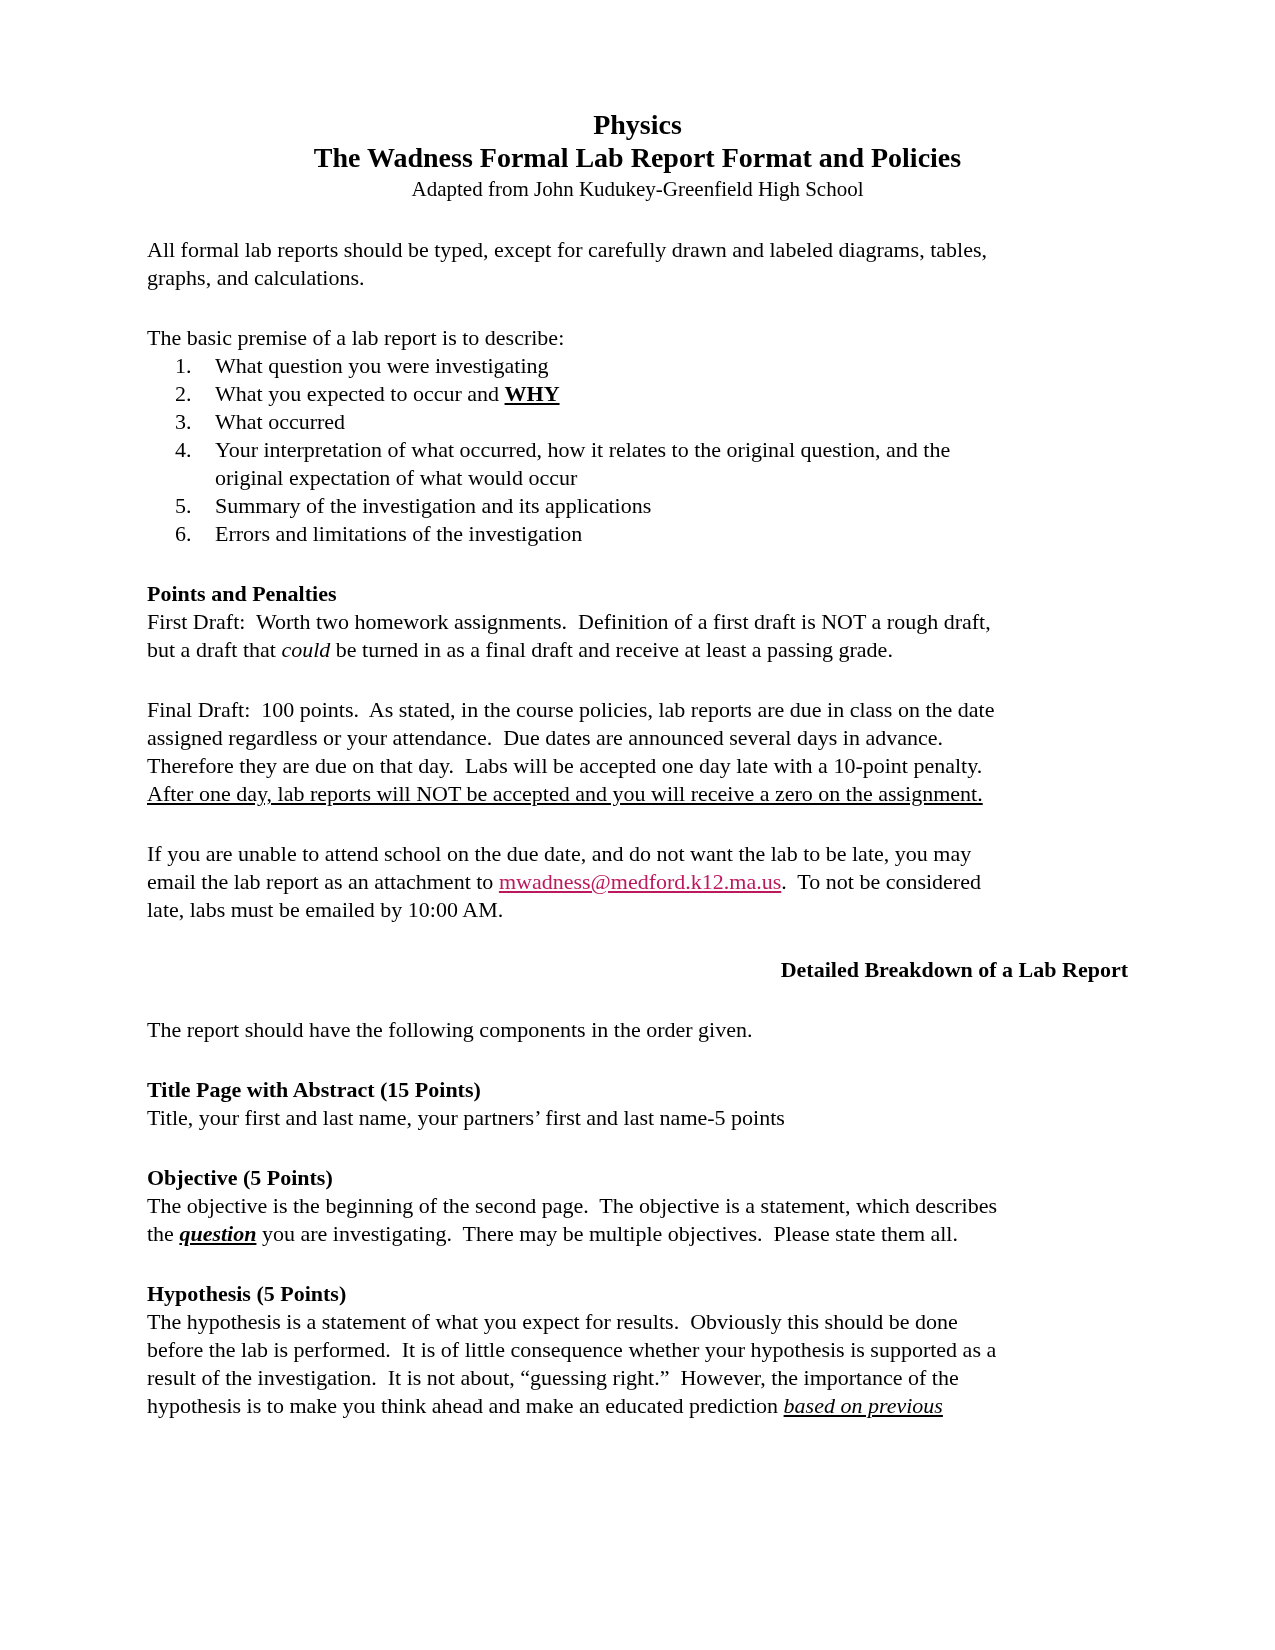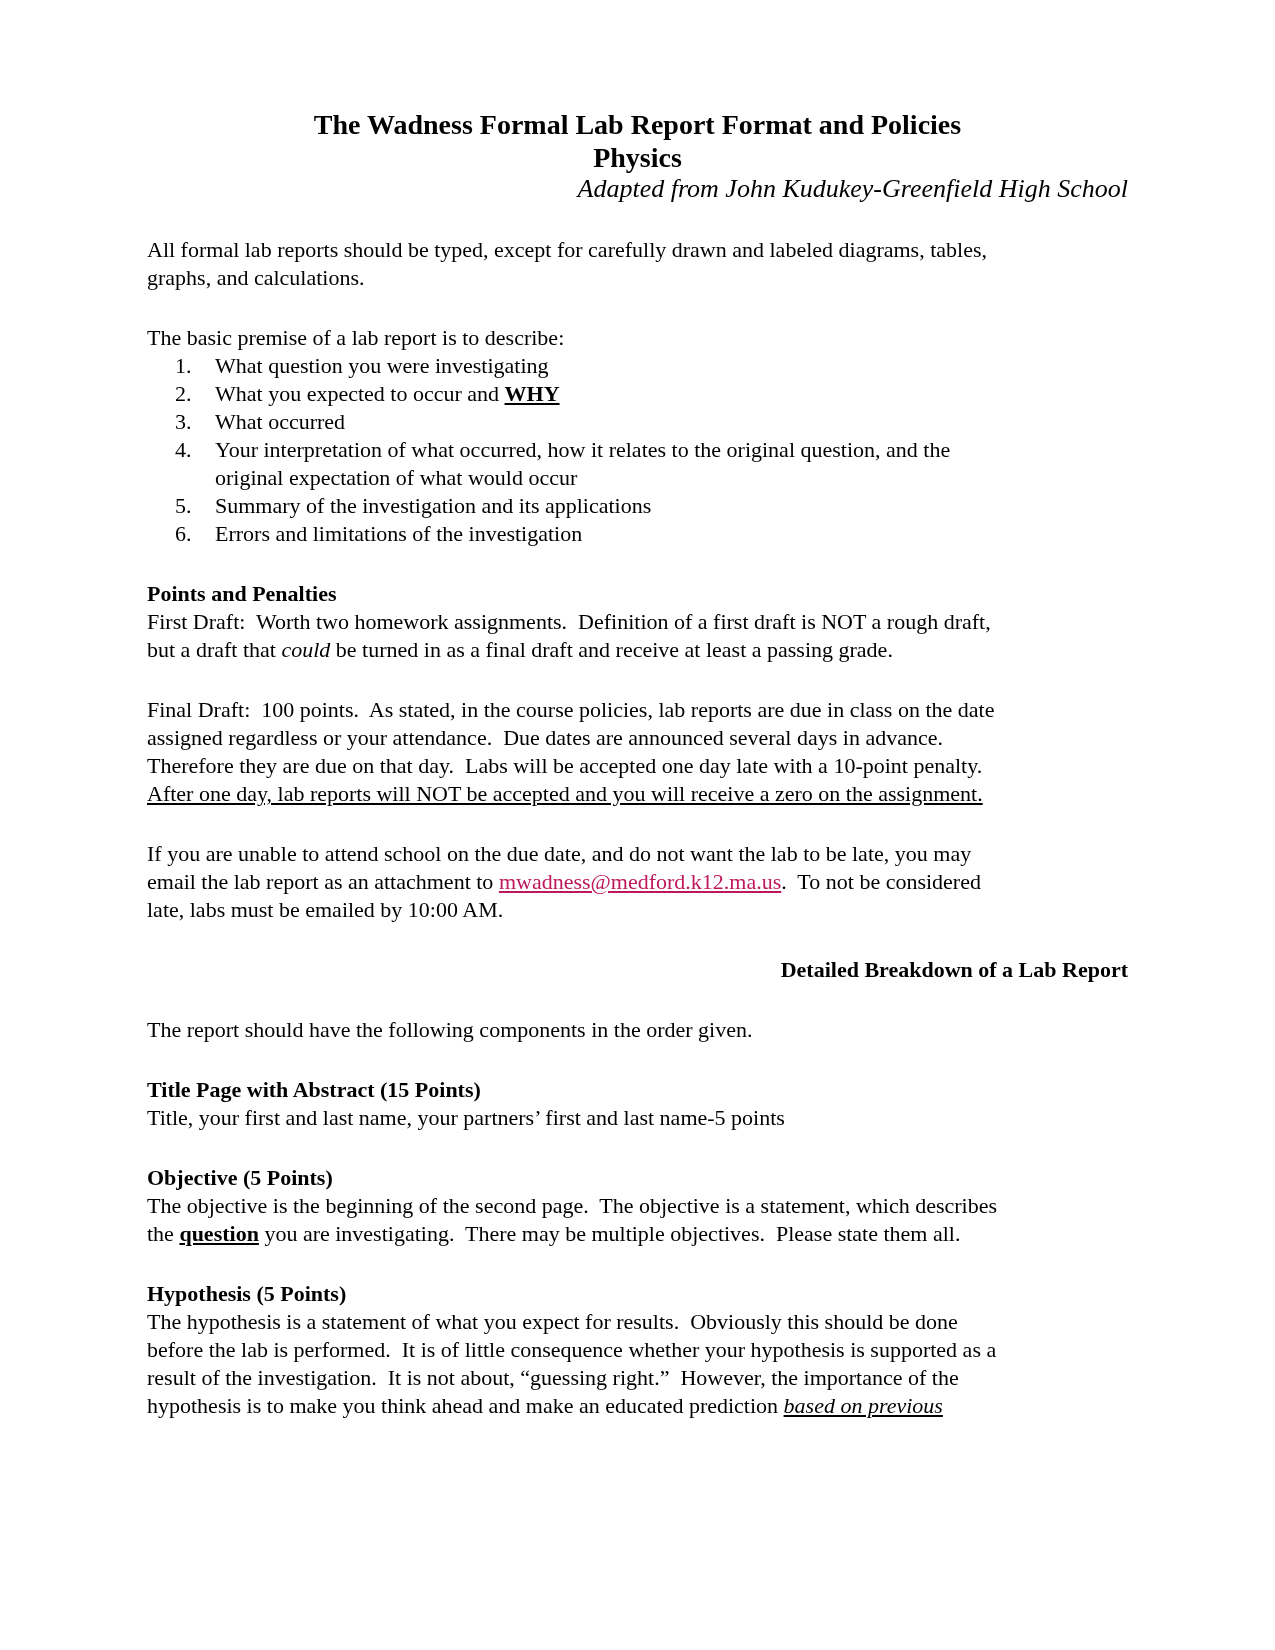--- a/index.html
+++ b/index.html
@@ -17,48 +17,47 @@
     overflow: hidden;
   }
   .doc-title {
     font-weight: 700;
     font-size: 28px;
     line-height: 33px;
     text-align: center;
     width: 981px;
   }
   .doc-subtitle {
-    font-style: italic;
-    font-size: 26px;
+    font-size: 21px;
     line-height: 30px;
-    text-align: right;
+    text-align: center;
     width: 981px;
   }
   .para { margin: 32px 0 0 0; white-space: pre-wrap; }
   .tight { margin-top: 0; }
   .h { font-weight: 700; margin-top: 32px; }
   .h.center { text-align: right; width: 981px; }
   .olist { margin: 0; }
   .li { display: flex; }
   .num { flex: 0 0 40px; margin-left: 28px; }
   .litext { flex: 0 1 auto; white-space: pre-wrap; }
   .i  { font-style: italic; }
   .u  { text-decoration: underline; }
   .bu { font-weight: 700; text-decoration: underline; }
-  .biu{ font-weight: 700; text-decoration: underline; }
+  .biu{ font-weight: 700; font-style: italic; text-decoration: underline; }
   .iu { font-style: italic; text-decoration: underline; }
   .email-link { text-decoration: underline; cursor: pointer; }
 </style>
 </head>
 <body>
 
 <div class="page">
 
+  <div class="doc-title">Physics</div>
   <div class="doc-title">The Wadness Formal Lab Report Format and Policies</div>
-  <div class="doc-title">Physics</div>
   <div class="doc-subtitle">Adapted from John Kudukey-Greenfield High School</div>
 
   <p class="para"><span>All formal lab reports should be typed, except for carefully drawn and labeled diagrams, tables,
 graphs, and calculations.</span></p>
 
   <p class="para"><span>The basic premise of a lab report is to describe:</span></p>
 
   <div class="olist">
     <div class="li">
         <span class="num">1.</span>

